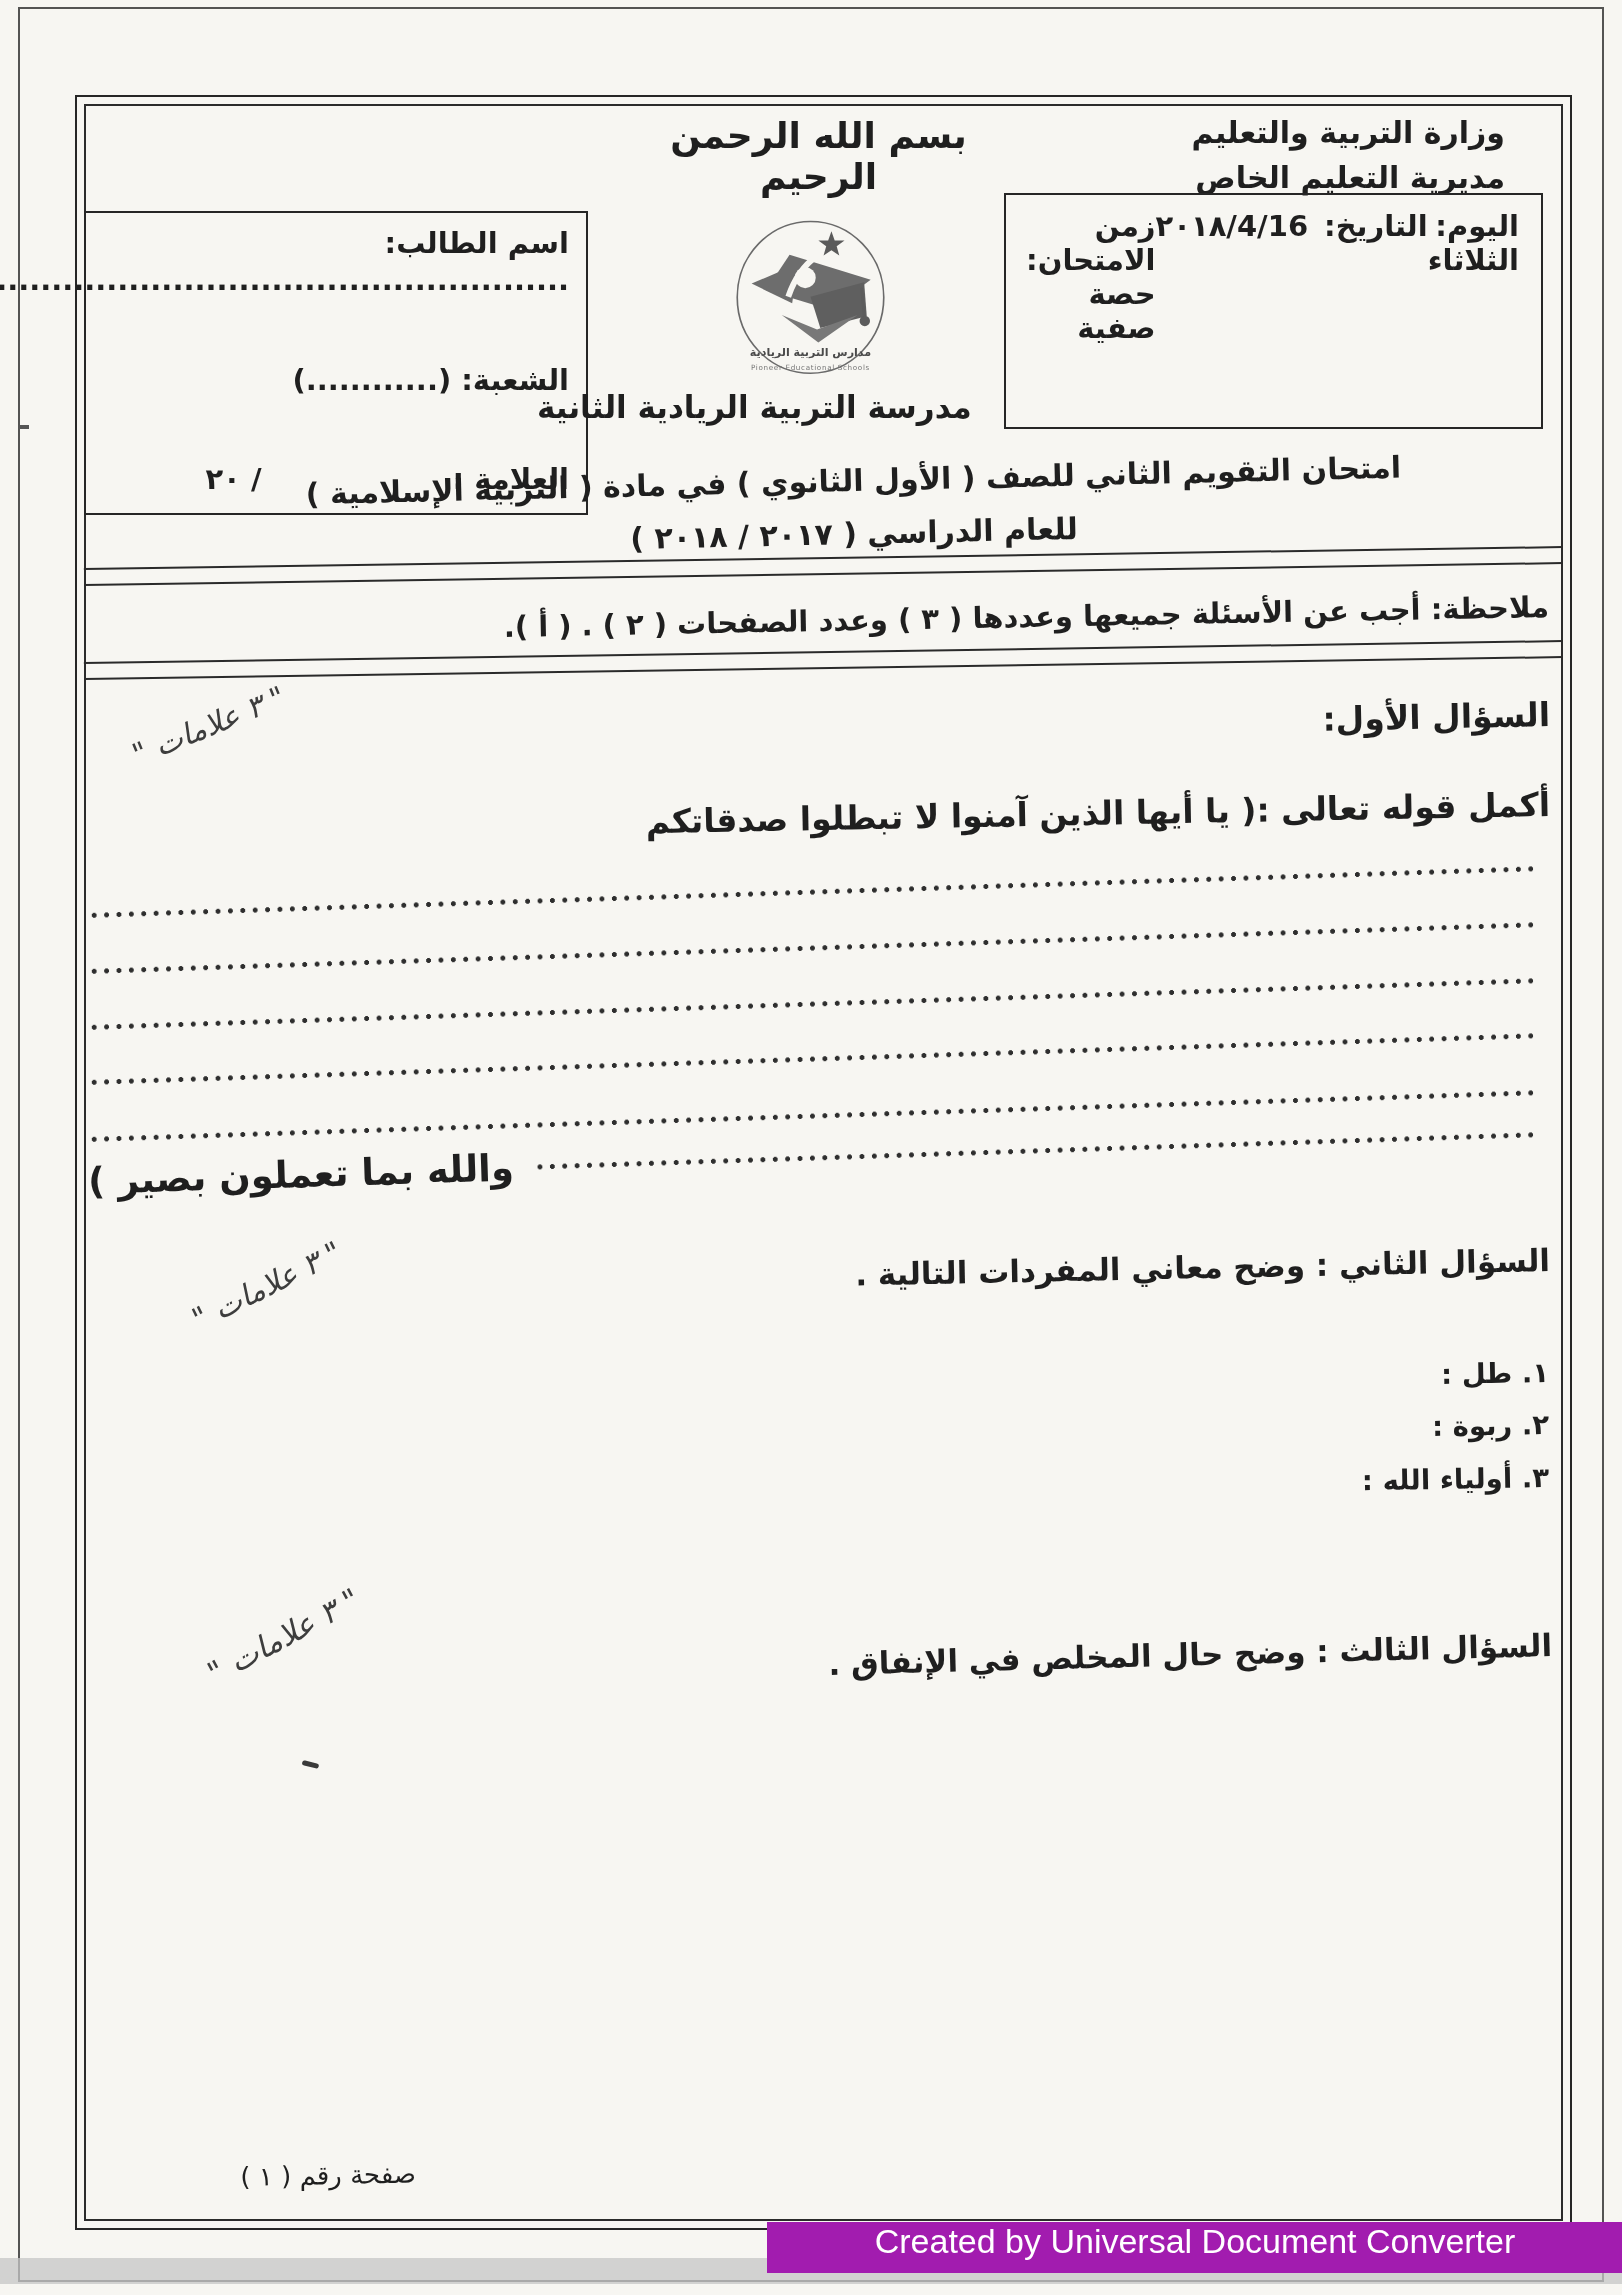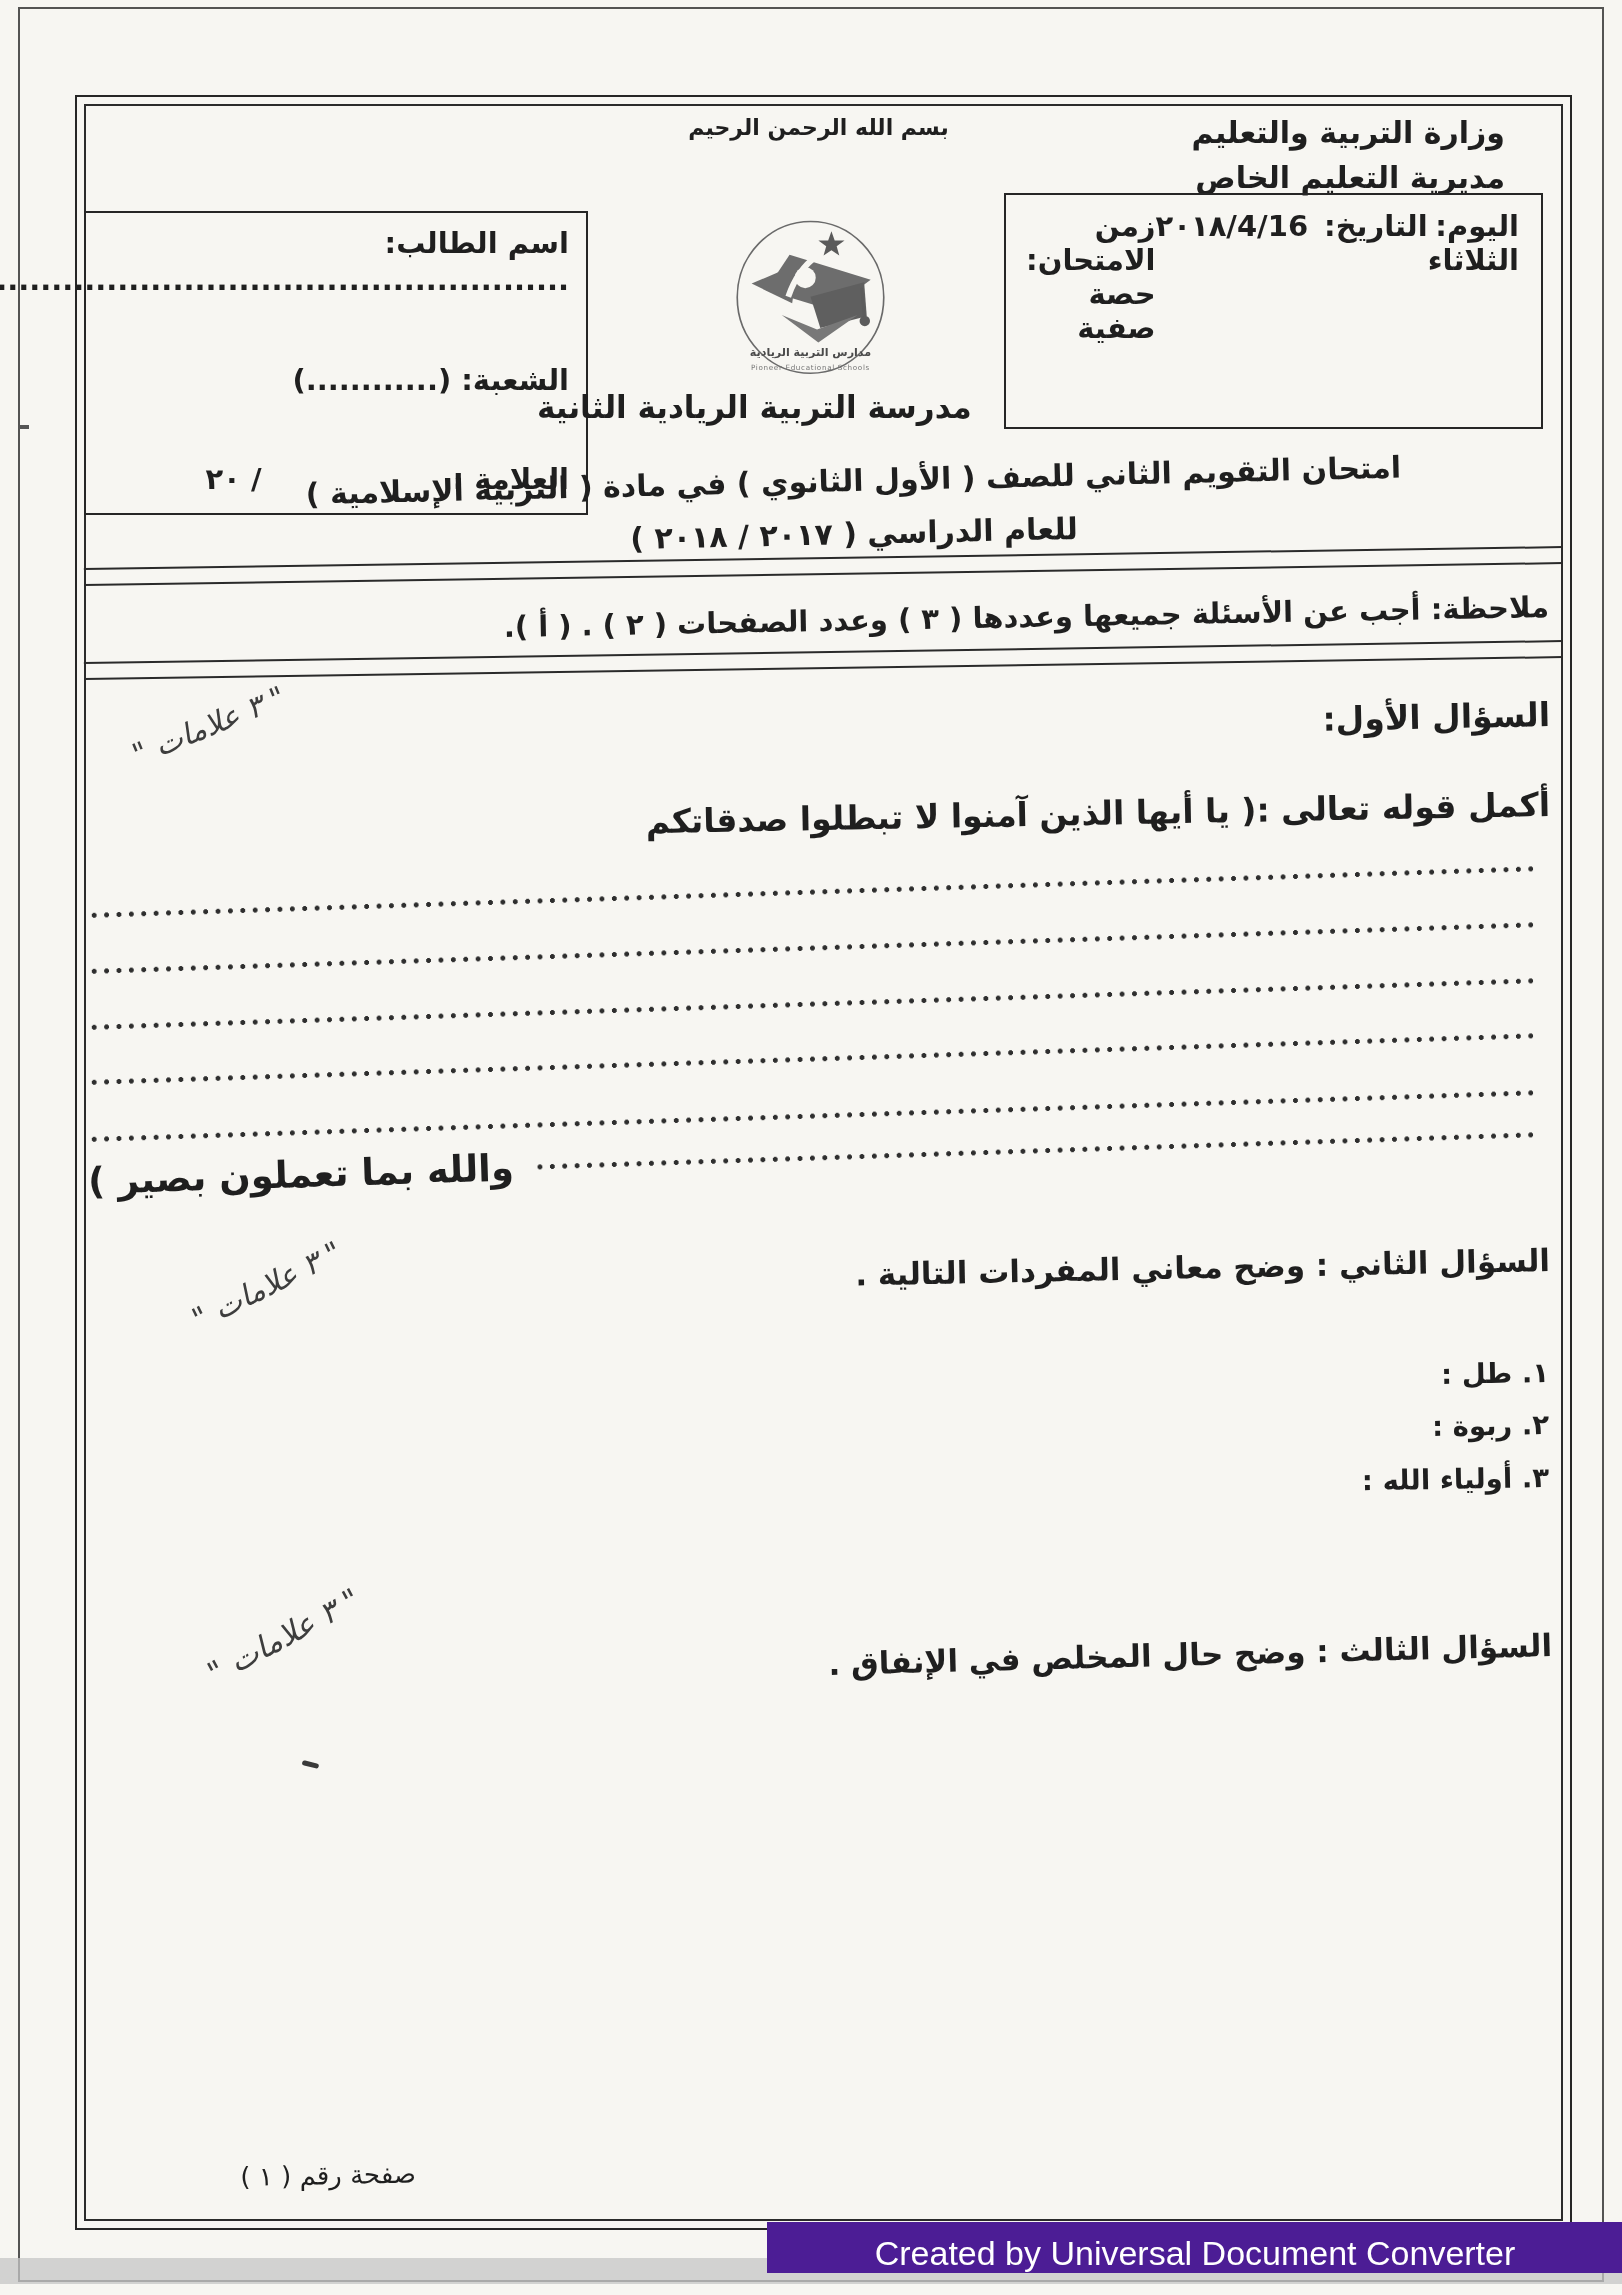--- a/index.html
+++ b/index.html
@@ -23,21 +23,21 @@
     outline: 2px solid #2b2b2b; outline-offset: -11px;
   }
 
   
   .ministry {
     left: 1001px; top: 99px; width: 504px;
     font-size: 30px; font-weight: bold; line-height: 1.5; margin-top: 11px;
   }
   .basmala {
     left: 609px; top: 115px; width: 419px;
-    font-size: 22px; font-weight: bold; text-align: center;
+    font-size: 36px; font-weight: bold; text-align: center;
   }
   .exam-box {
     left: 1004px; top: 193px; width: 539px; height: 236px;
     border: 2.6px solid #262626;
     padding: 14.4px 22px 13px 13px;
     display: flex; flex-direction: row; justify-content: space-between;
     direction: rtl; font-size: 29px; font-weight: bold;
   }
   .exam-box .val { margin-right: 16px; text-align: center; }
 
@@ -147,22 +147,22 @@
   .stray-1 { left: 302px; top: 1762px; width: 17px; height: 4.6px; background: #3a3a3a; border-radius: 2.6px; transform: rotate(14deg); }
   .stray-2 { left: 17.7px; top: 425px; width: 11.8px; height: 3.9px; background: #555; }
 
   
   .page-number {
     left: 154px; top: 2161px; width: 262px; direction: rtl; text-align: right;
     font-size: 26px; transform: rotate(-1deg);
   }
   .bottom-strip { left: 0; top: 2258px; width: 1623px; height: 26px; background: #c6c6c6; opacity: .75; }
   .watermark-band {
-    left: 767px; top: 2222px; width: 856px; height: 51px; background: #4c1d95;
-    display: flex; align-items: flex-end; justify-content: center;
+    left: 767px; top: 2222px; width: 856px; height: 51px; background: #a21caf;
+    display: flex; align-items: flex-start; justify-content: center;
   }
   .watermark-band .wm-text {
     font-family: "Liberation Sans", sans-serif;
     font-size: 34px; color: #ffffff; white-space: nowrap;
   }
 </style>
 </head>
 <body>
 
 <div class="page">

